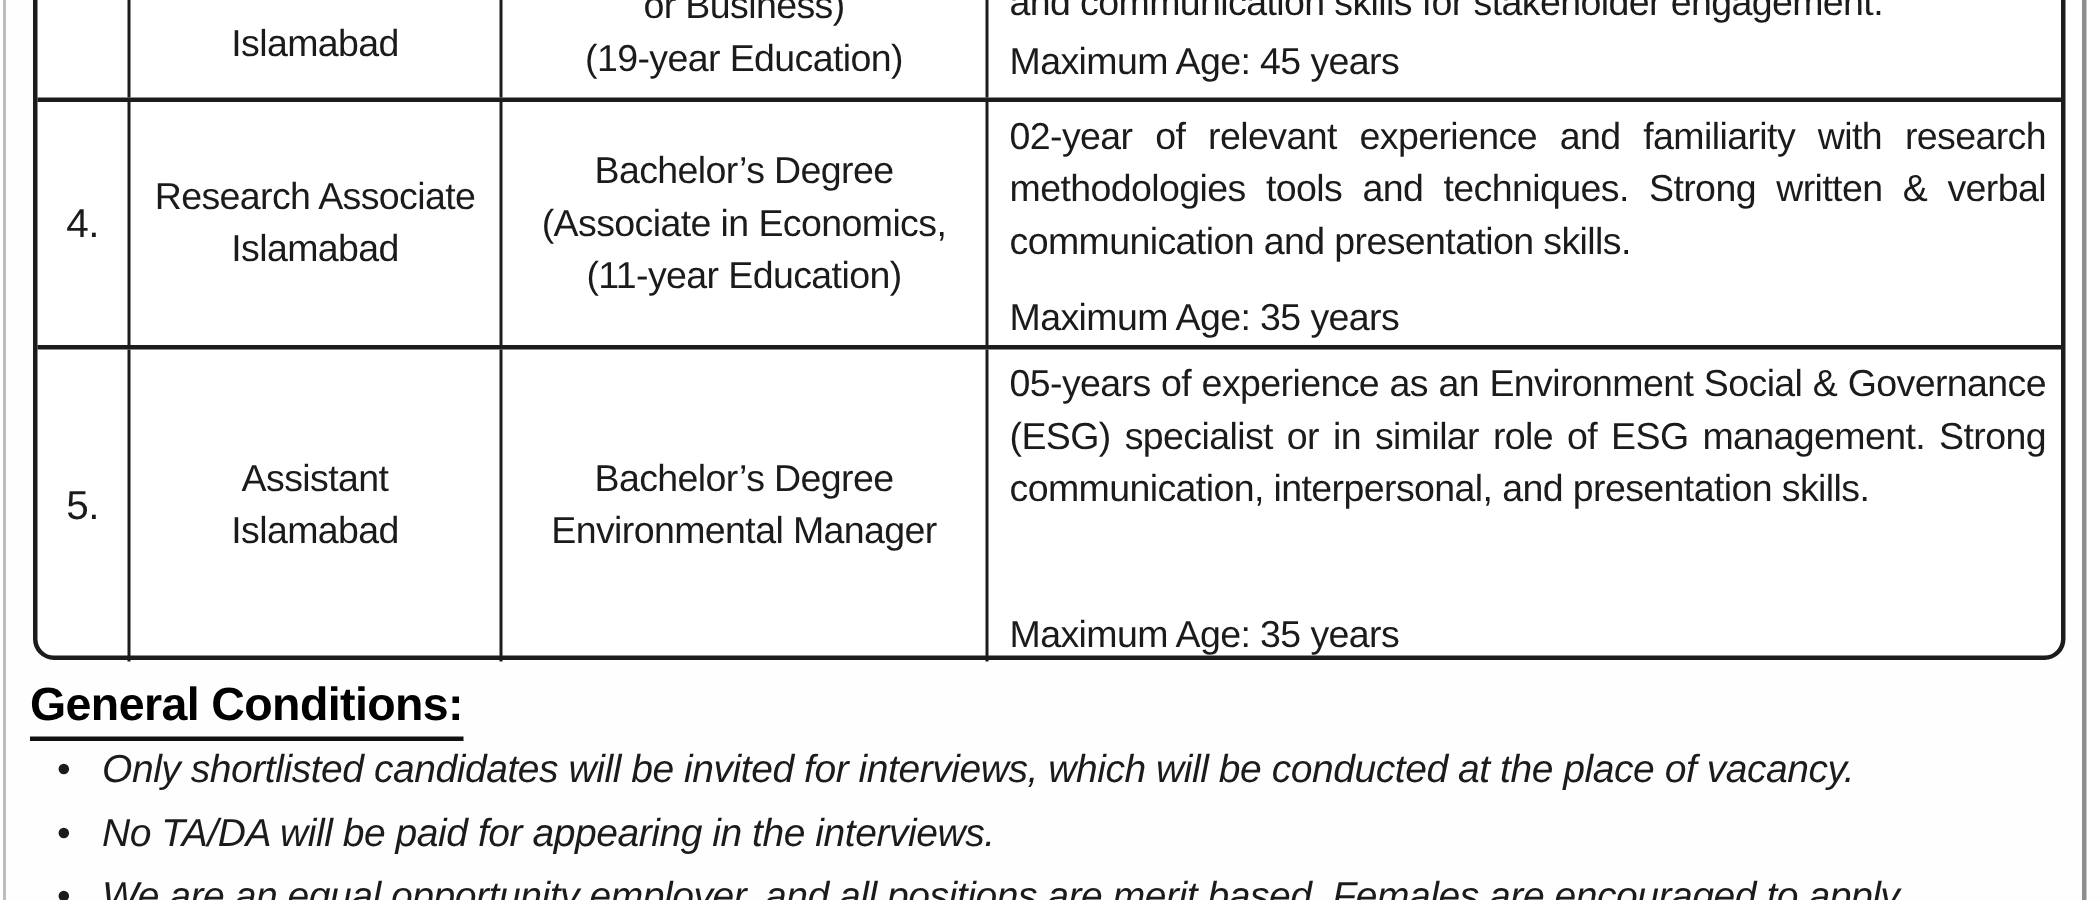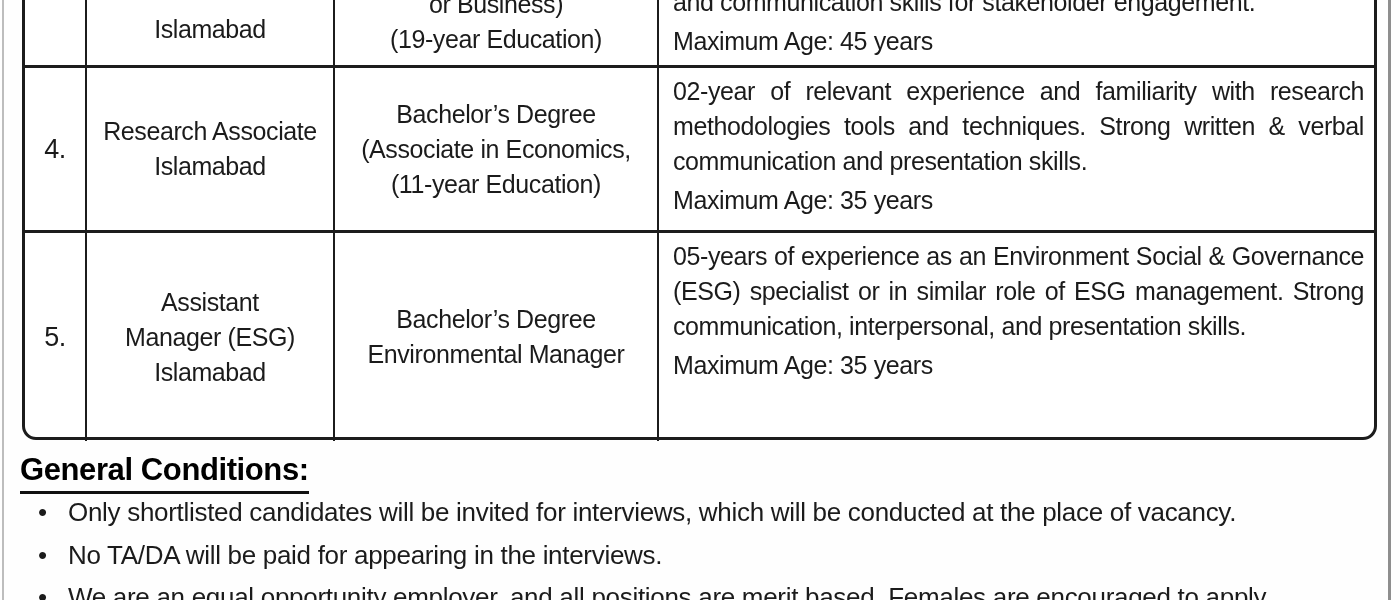--- a/index.html
+++ b/index.html
@@ -38,21 +38,21 @@
     text-align:center;
     font-size:25px;line-height:35px;
     letter-spacing:-0.4px;
   }
   .cell + .cell{border-left:2px solid #1c1c1c;}
   .c-serial{width:60px;font-size:27px;}
   .c-pos{width:248px;}
   .c-qual{width:324px;}
   .c-exp{
     flex:1;
-    align-items:stretch;justify-content:flex-start;
+    align-items:stretch;justify-content:space-between;
     text-align:justify;
     padding:6px 10px 0 14px;
   }
   .c-exp p{margin:0;}
   .c-exp .exp{text-align:justify;text-align-last:left;}
   .c-exp .maxage{margin-top:4px;text-align:left;}
 
   
   .rowA .c-pos{justify-content:flex-end;padding-bottom:18px;}
   .rowA .c-qual{justify-content:flex-end;padding-bottom:8px;}
@@ -66,21 +66,21 @@
     font-size:31px;font-weight:bold;line-height:36px;
     letter-spacing:-0.4px;color:#000000;
     display:inline-block;border-bottom:3px solid #111;padding-bottom:3px;
   }
   .bullet-item{
     position:absolute;left:38px;width:1350px;
     display:flex;align-items:flex-start;
     font-size:26px;line-height:38px;letter-spacing:-0.3px;
   }
   .bullet-item .dot{flex:none;width:30px;font-size:26px;}
-  .bullet-item .txt{flex:1;}
+  .bullet-item .txt{flex:1;font-style:italic;}
   .b1{top:493px;}
   .b2{top:536px;}
   .b3{top:578px;}
 </style>
 </head>
 <body>
 
 <div class="page">
 
   <div class="edge-left"></div>
@@ -123,21 +123,20 @@
         <p class="maxage">Maximum Age: 35 years</p>
       </div>
     </div>
 
     <div class="trow rowC">
       <div class="cell c-serial">
         <span>5.</span>
       </div>
       <div class="cell c-pos">
         <div class="line">Assistant</div>
-        <div class="line">Manager (ESG)</div>
         <div class="line">Islamabad</div>
       </div>
       <div class="cell c-qual">
         <div class="line">Bachelor’s Degree</div>
         <div class="line">Environmental Manager</div>
       </div>
       <div class="cell c-exp">
         <p class="exp">05-years of experience as an Environment Social &amp; Governance (ESG) specialist or in similar role of ESG management. Strong communication, interpersonal, and presentation skills.</p>
         <p class="maxage">Maximum Age: 35 years</p>
       </div>

